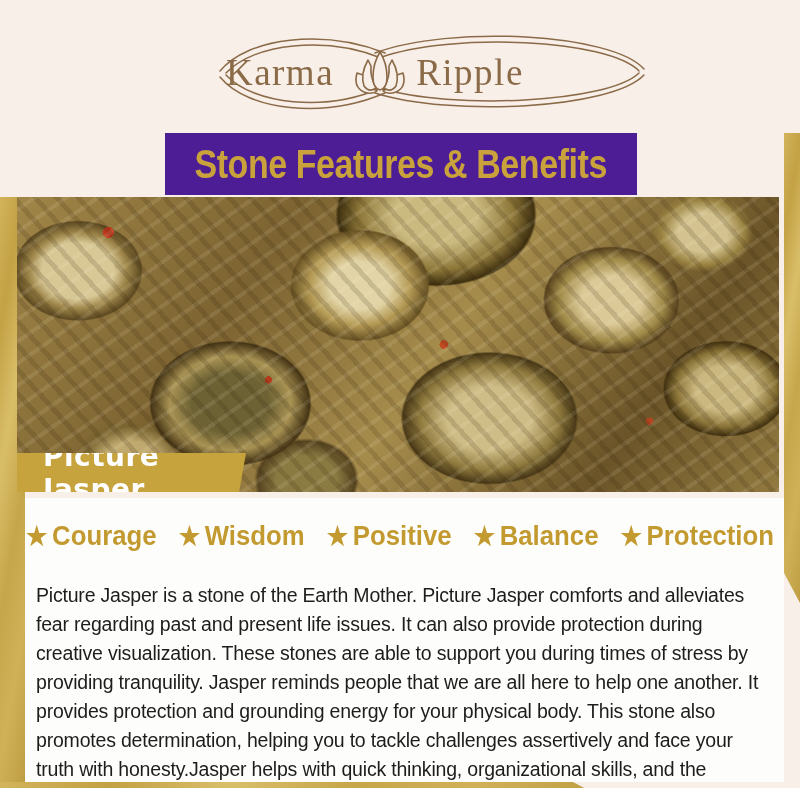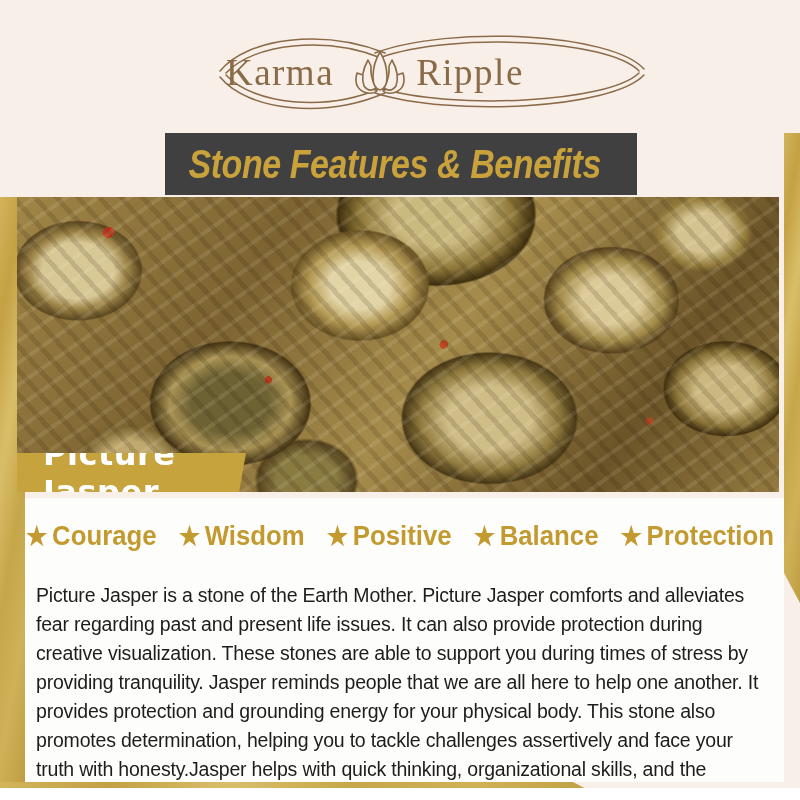--- a/index.html
+++ b/index.html
@@ -4,21 +4,21 @@
 <style>
   html,body{margin:0;padding:0;}
   body{width:800px;height:800px;font-family:"Liberation Sans",sans-serif;}
   #stage{position:relative;width:800px;height:788px;background:#f8efe9;overflow:hidden;}
 
   
   #logo{position:absolute;left:212px;top:25px;width:440px;height:98px;}
 
   
   .banner{position:absolute;left:165px;top:133px;width:472px;height:62px;
-          background:#404040;display:flex;align-items:center;justify-content:flex-end;font-style:italic;}
+          background:#4c1d95;display:flex;align-items:center;justify-content:center;}
   .banner span{display:inline-block;font-weight:bold;font-size:40px;letter-spacing:-.5px;
           transform:scaleX(.85);white-space:nowrap;}
 
   
   .gold-tex{background:linear-gradient(100deg,#d2b45c 0%,#c3a144 18%,#d9be69 38%,
             #c6a64a 58%,#d0b158 78%,#bf9e42 100%);}
   .strip-left{position:absolute;left:0;top:197px;width:25px;height:585px;}
   .strip-right{position:absolute;right:0;top:133px;width:16px;height:470px;
             clip-path:polygon(0 0,100% 0,100% 100%,0 93.6%);}
   .bar-bottom{position:absolute;left:0;top:782px;width:607px;height:18px;
@@ -43,21 +43,21 @@
       radial-gradient(ellipse 140px 100px at 55% 6%,#cbba80 0 30%,#8d7739 55%,#3f3010 70%,transparent 72%),
       linear-gradient(125deg,#a18648 0%,#7c6331 30%,#a68c4c 55%,#6b5428 80%,#927a40 100%);}
   .photo::after{content:"";position:absolute;inset:0;
       background:repeating-linear-gradient(48deg,rgba(40,25,5,.14) 0 5px,transparent 5px 16px),
                  repeating-linear-gradient(-35deg,rgba(255,245,210,.10) 0 4px,transparent 4px 18px);}
 
   
   .photo-label{position:absolute;left:17px;top:453px;width:229px;height:39px;background:#c7a33e;
       clip-path:polygon(0 0,100% 0,97% 100%,0 100%);display:flex;align-items:center;z-index:3;}
   .photo-label span{color:#fff;font-family:"DejaVu Sans",sans-serif;font-weight:bold;
-      font-size:32px;padding-left:26px;letter-spacing:.5px;}
+      font-size:28px;padding-left:26px;letter-spacing:.5px;}
 
   
   .panel{position:absolute;left:25px;top:498px;width:759px;height:284px;background:#fdfdfb;}
 
   .benefits{position:absolute;left:0;top:520px;width:800px;display:flex;justify-content:center;
       align-items:center;gap:24px;transform:scaleX(.92);}
   .benefit{display:flex;align-items:center;font-weight:bold;font-size:28px;white-space:nowrap;}
   .benefit .star{font-size:26px;margin-right:5px;}
 
   .description{position:absolute;left:36px;top:561px;width:737px;font-size:19.5px;

